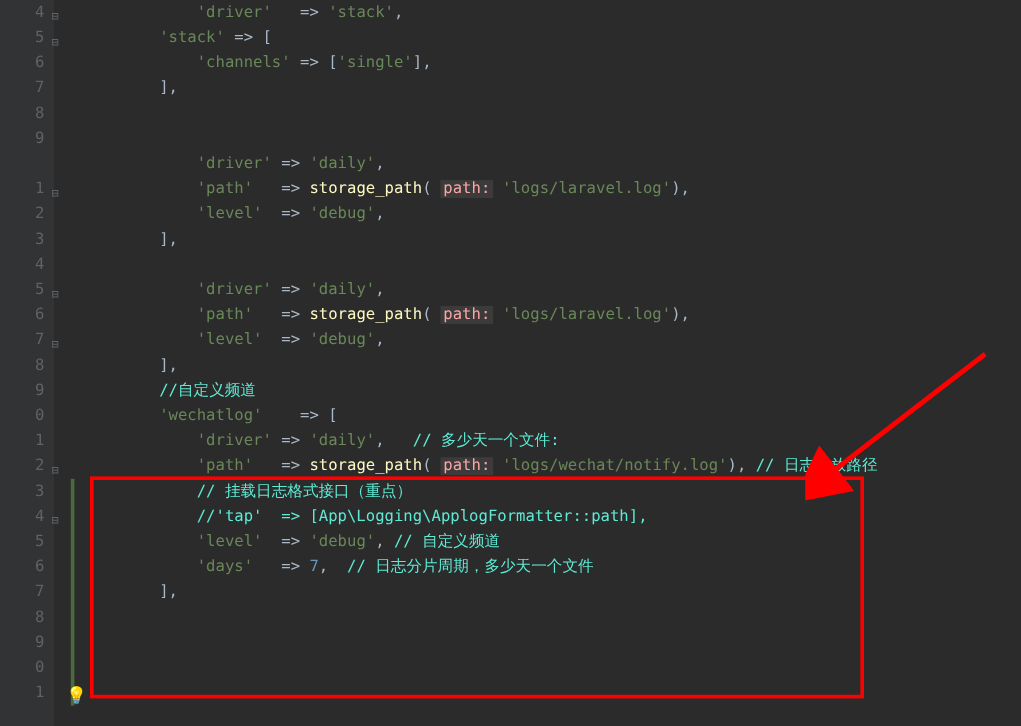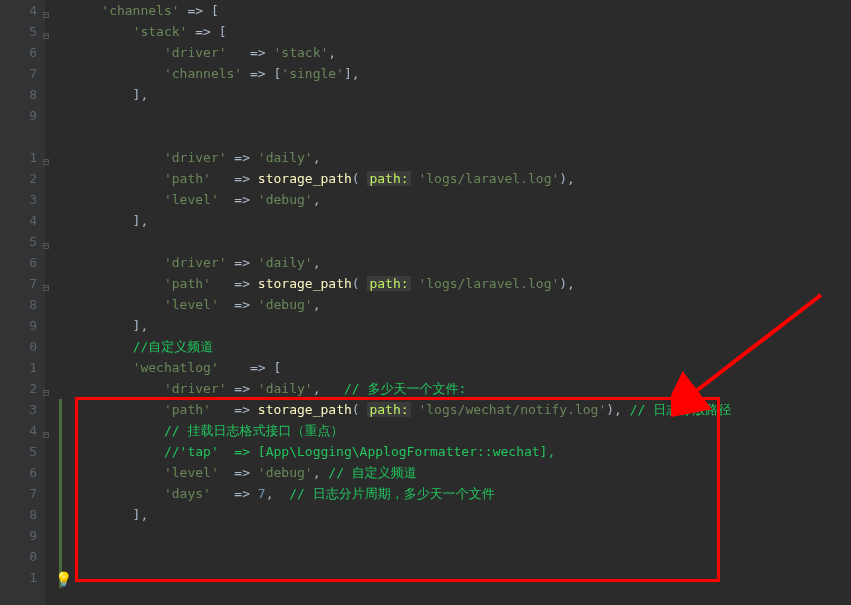--- a/index.html
+++ b/index.html
@@ -55,23 +55,23 @@
       white-space: pre;
     }
     .modified-marker {
       position: absolute;
       left: 14px;
       width: 3px;
       background: #4a6b3e;
     }
     .s-string { color: #6a8759; }
     .s-number { color: #6897bb; }
-    .s-comment { color: #22c55e; }
+    .s-comment { color: #5eead4; }
     .s-func { color: #fef9c3; }
-    .s-param-bg { background: #3b3b3b; color: #bef264; padding: 0 2px; }
+    .s-param-bg { background: #3b3b3b; color: #fca5a5; padding: 0 2px; }
     .s-under { text-decoration-style: wavy; text-decoration-color: #6a8759; }
     .red-box {
       position: absolute;
       border: 3px solid #ff0000;
       left: 75px;
       top: 397px;
       width: 645px;
       height: 185px;
       pointer-events: none;
     }
@@ -117,42 +117,41 @@
       <div class="gutter-line">4<span class="fold-icon">⊟</span></div>
       <div class="gutter-line">5</div>
       <div class="gutter-line">6</div>
       <div class="gutter-line">7</div>
       <div class="gutter-line">8</div>
       <div class="gutter-line">9</div>
       <div class="gutter-line">0</div>
       <div class="gutter-line">1</div>
     </div>
   <div class="code-area" id="code">
-      <div class="code-line"><span>    </span><span class="s-string">'channels'</span><span> =&gt; [</span></div>
+      <div class="code-line"><span>            </span><span class="s-string">'driver'</span><span>   =&gt; </span><span class="s-string">'stack'</span><span>,</span></div>
       <div class="code-line"><span>        </span><span class="s-string">'stack'</span><span> =&gt; [</span></div>
-      <div class="code-line"><span>            </span><span class="s-string">'driver'</span><span>   =&gt; </span><span class="s-string">'stack'</span><span>,</span></div>
       <div class="code-line"><span>            </span><span class="s-string">'channels'</span><span> =&gt; [</span><span class="s-string">'single'</span><span>],</span></div>
       <div class="code-line"><span>        ],</span></div>
       <div class="code-line"><span></span></div>
       <div class="code-line"><span></span></div>
       <div class="code-line"><span>            </span><span class="s-string">'driver'</span><span> =&gt; </span><span class="s-string">'daily'</span><span>,</span></div>
       <div class="code-line"><span>            </span><span class="s-string">'path'</span><span>   =&gt; </span><span class="s-func">storage_path</span><span>( </span><span class="s-param-bg">path:</span><span> </span><span class="s-string">'logs/laravel.log'</span><span>),</span></div>
       <div class="code-line"><span>            </span><span class="s-string">'level'</span><span>  =&gt; </span><span class="s-string">'debug'</span><span>,</span></div>
       <div class="code-line"><span>        ],</span></div>
       <div class="code-line"><span></span></div>
       <div class="code-line"><span>            </span><span class="s-string">'driver'</span><span> =&gt; </span><span class="s-string">'daily'</span><span>,</span></div>
       <div class="code-line"><span>            </span><span class="s-string">'path'</span><span>   =&gt; </span><span class="s-func">storage_path</span><span>( </span><span class="s-param-bg">path:</span><span> </span><span class="s-string">'logs/laravel.log'</span><span>),</span></div>
       <div class="code-line"><span>            </span><span class="s-string">'level'</span><span>  =&gt; </span><span class="s-string">'debug'</span><span>,</span></div>
       <div class="code-line"><span>        ],</span></div>
       <div class="code-line"><span>        </span><span class="s-comment">//自定义频道</span></div>
       <div class="code-line"><span>        </span><span class="s-string">'</span><span class="s-string s-under">wechatlog</span><span class="s-string">'</span><span>    =&gt; [</span></div>
       <div class="code-line"><span>            </span><span class="s-string">'driver'</span><span> =&gt; </span><span class="s-string">'daily'</span><span>,   </span><span class="s-comment">// 多少天一个文件:</span></div>
       <div class="code-line"><span>            </span><span class="s-string">'path'</span><span>   =&gt; </span><span class="s-func">storage_path</span><span>( </span><span class="s-param-bg">path:</span><span> </span><span class="s-string">'logs/</span><span class="s-string s-under">wechat</span><span class="s-string">/notify.log'</span><span>), </span><span class="s-comment">// 日志存放路径</span></div>
       <div class="code-line"><span>            </span><span class="s-comment">// 挂载日志格式接口（重点）</span></div>
-      <div class="code-line"><span>            </span><span class="s-comment">//'tap'  =&gt; [App\Logging\</span><span class="s-comment s-under">Applog</span><span class="s-comment">Formatter::wechat],</span></div>
+      <div class="code-line"><span>            </span><span class="s-comment">//'tap'  =&gt; [App\Logging\</span><span class="s-comment s-under">Applog</span><span class="s-comment">Formatter::path],</span></div>
       <div class="code-line"><span>            </span><span class="s-string">'level'</span><span>  =&gt; </span><span class="s-string">'debug'</span><span>, </span><span class="s-comment">// 自定义频道</span></div>
       <div class="code-line"><span>            </span><span class="s-string">'days'</span><span>   =&gt; </span><span class="s-number">7</span><span>,  </span><span class="s-comment">// 日志分片周期，多少天一个文件</span></div>
       <div class="code-line"><span>        ],</span></div>
       <div class="modified-marker" style="top: 399px; height: 189px;"></div>
     </div>
 </div>
 
 <div class="red-box"></div>
 
 <svg class="red-arrow" width="160" height="130">

